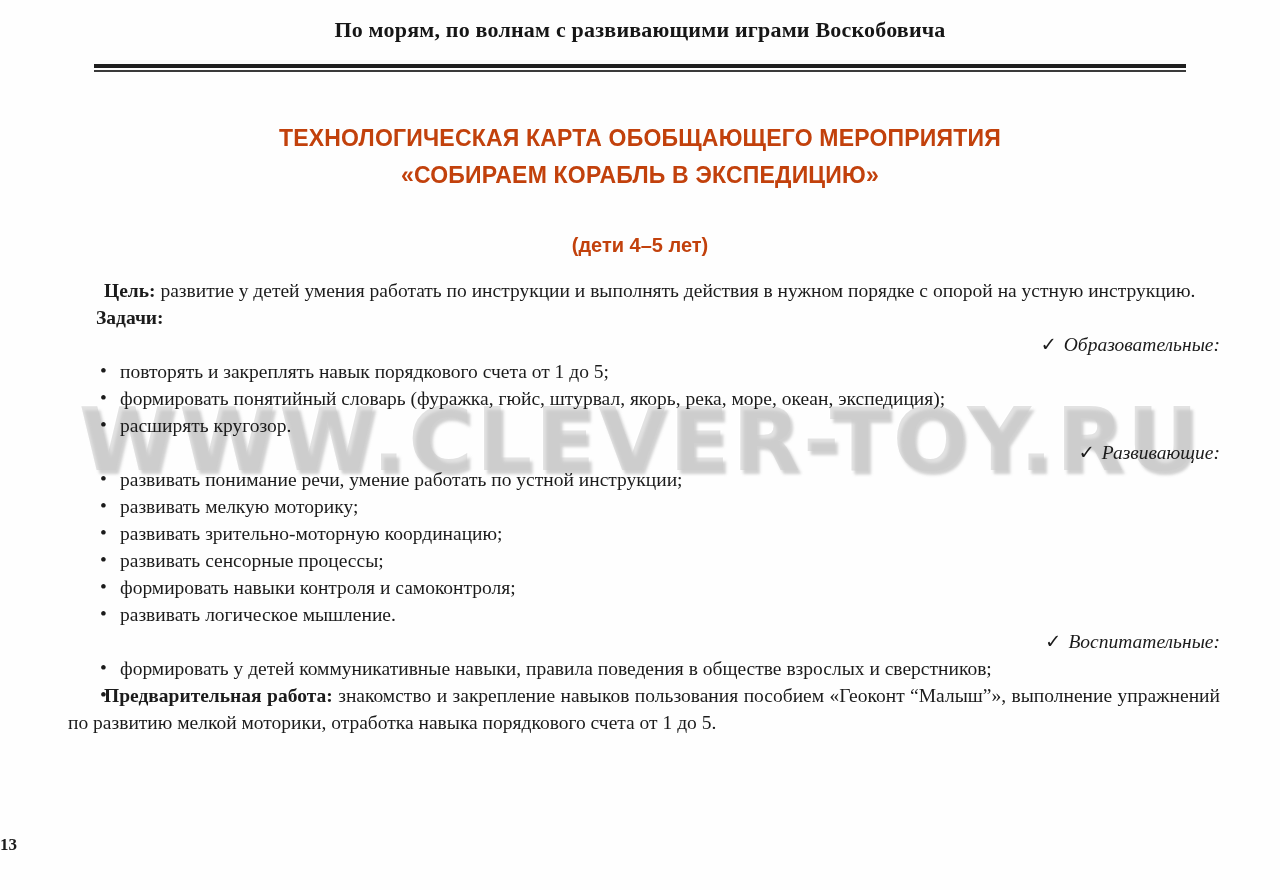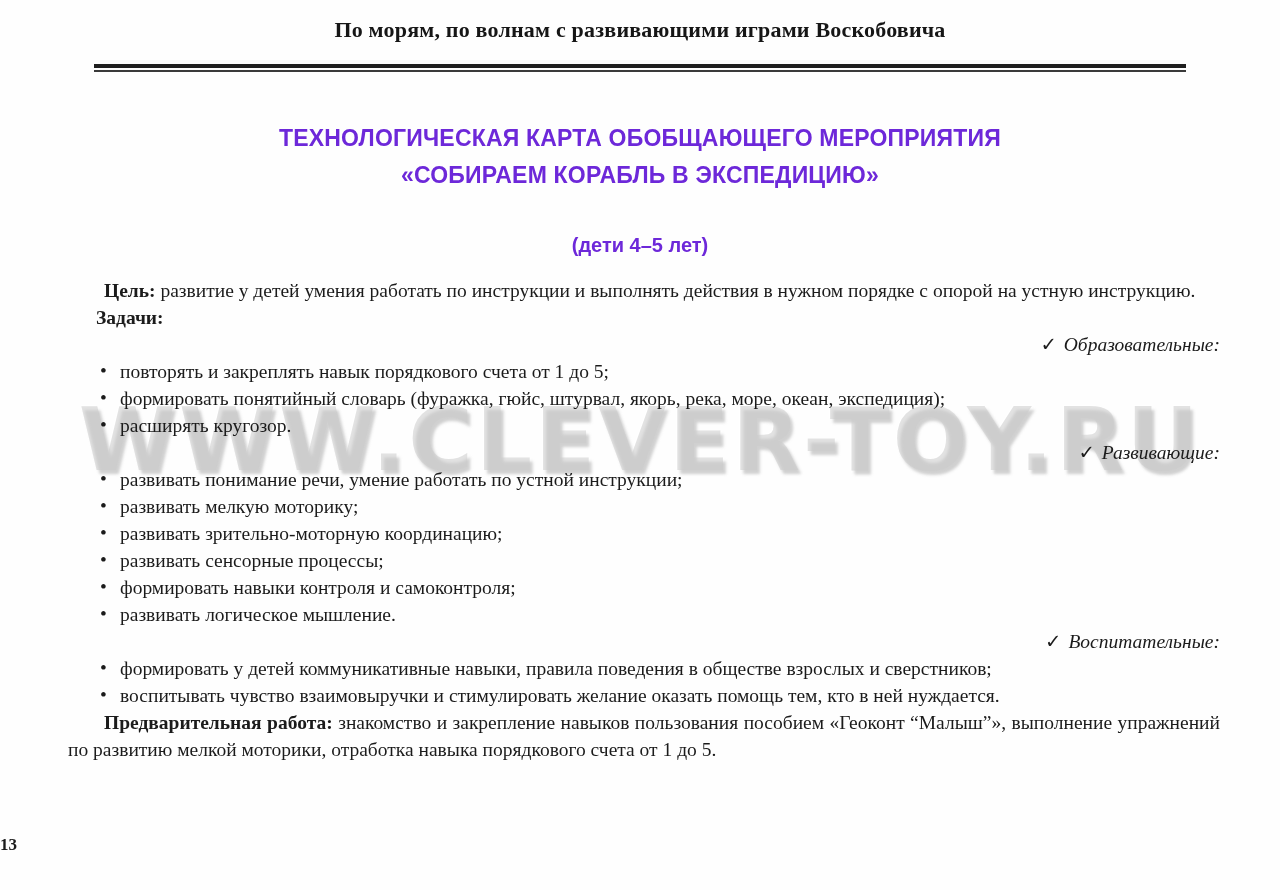--- a/index.html
+++ b/index.html
@@ -33,21 +33,21 @@
   .rule .r2 { height: 2px; background: #3a3a3a; margin-top: 2.5px; }
 
   
   .title-block {
     position: absolute;
     top: 120px; left: 0;
     width: 100%;
     text-align: center;
     font-family: "Liberation Sans", sans-serif;
     font-weight: bold;
-    color: #6d28d9;
+    color: #c2410c;
   }
   .title-line { font-size: 23px; line-height: 37px; letter-spacing: 0.2px; }
   .subtitle { margin-top: 40px; font-size: 20px; }
 
   
   .watermark {
     position: absolute;
     top: 388px;
     left: 50%;
     transform: translateX(-50%);
@@ -123,21 +123,21 @@
     <div class="check-row"><span class="check-glyph">✓</span><span>Развивающие:</span></div>
     <div class="li"><span class="bullet">•</span><span>развивать понимание речи, умение работать по устной инструкции;</span></div>
     <div class="li"><span class="bullet">•</span><span>развивать мелкую моторику;</span></div>
     <div class="li"><span class="bullet">•</span><span>развивать зрительно-моторную координацию;</span></div>
     <div class="li"><span class="bullet">•</span><span>развивать сенсорные процессы;</span></div>
     <div class="li"><span class="bullet">•</span><span>формировать навыки контроля и самоконтроля;</span></div>
     <div class="li"><span class="bullet">•</span><span>развивать логическое мышление.</span></div>
 
     <div class="check-row"><span class="check-glyph">✓</span><span>Воспитательные:</span></div>
     <div class="li"><span class="bullet">•</span><span>формировать у детей коммуникативные навыки, правила поведения в обществе взрослых и сверстников;</span></div>
-    <div class="li"><span class="bullet">•</span><span>воспитывать чувство взаимовыручки и стимулировать желание оказать помощь тем, кто в ней нуждается.</span></div>
+    <div class="li"><span class="bullet">•</span></div>
 
     <div class="para"><span class="b">Предварительная работа:</span>
       <span>знакомство и закрепление навыков пользования пособием «Геоконт “Малыш”», выполнение упражнений по развитию мелкой моторики, отработка навыка порядкового счета от 1 до 5.</span></div>
 
   </div>
 
   <div class="page-number">13</div>
 
 </div>
 

